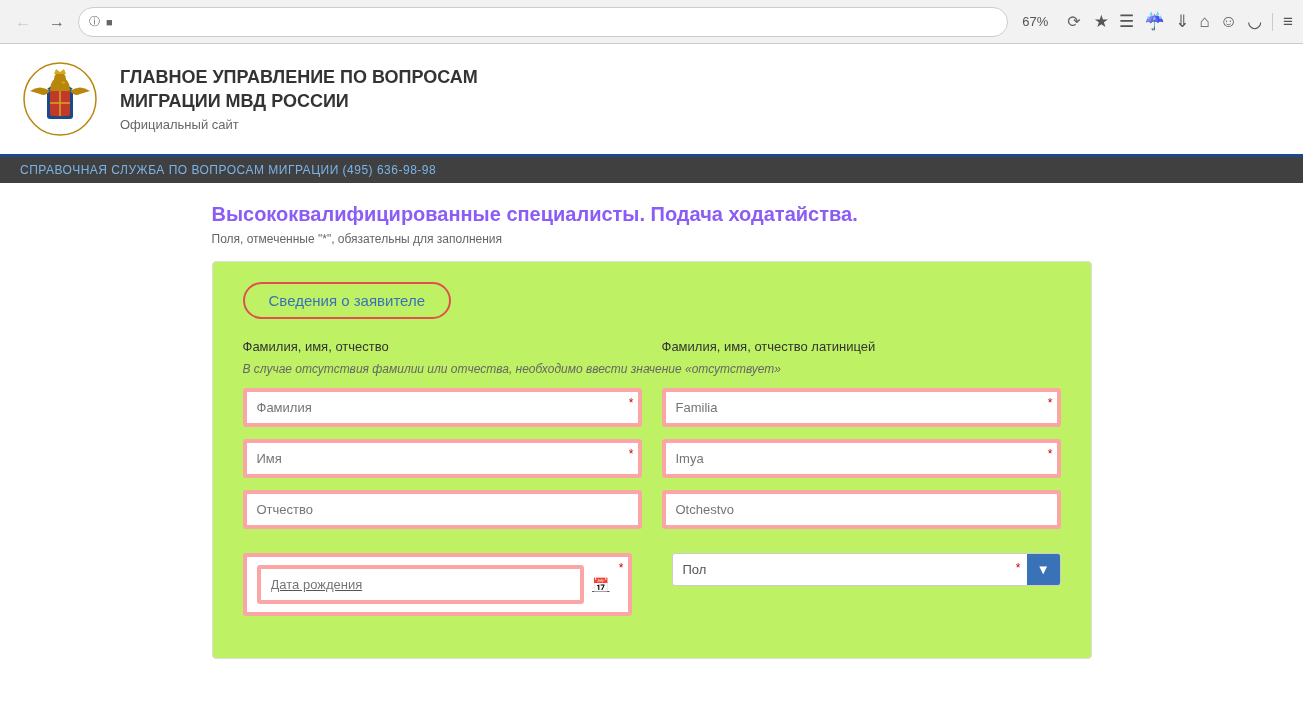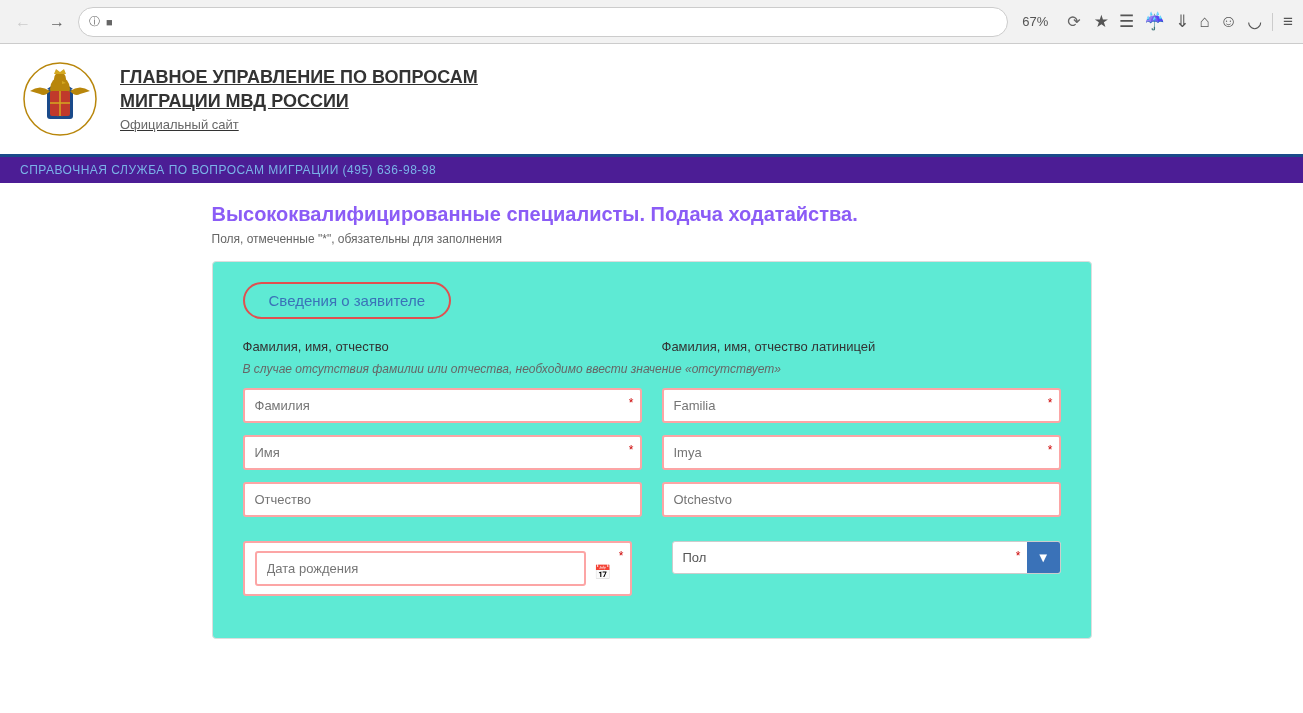--- a/index.html
+++ b/index.html
@@ -70,38 +70,37 @@
     .logo-img {
       width: 80px;
       height: 80px;
       display: flex;
       align-items: center;
       justify-content: center;
     }
     .site-title {
       display: flex;
       flex-direction: column;
-      text-decoration: underline;
     }
     .site-title-main {
       font-size: 18px;
       font-weight: bold;
       color: #333;
       line-height: 1.3;
       text-transform: uppercase;
     }
     .site-title-sub {
       font-size: 13px;
       color: #666;
       margin-top: 4px;
     }
 
     
     .info-bar {
-      background: #4c1d95;
+      background: #404040;
       padding: 6px 20px;
       color: #7ab3e8;
       font-size: 12px;
       letter-spacing: 0.5px;
       text-transform: uppercase;
     }
 
     
     .main-content {
       max-width: 920px;
@@ -118,21 +117,21 @@
       font-size: 12px;
       color: #666;
       margin-bottom: 15px;
     }
 
     
     .form-card {
       border: 1px solid #ddd;
       border-radius: 4px;
       padding: 20px 30px 30px 30px;
-      background: #5eead4;
+      background: #bef264;
     }
 
     
     .section-title-wrap {
       display: inline-block;
       margin-bottom: 20px;
     }
     .section-title {
       border: 2px solid #e05050;
       border-radius: 50px;
@@ -165,43 +164,44 @@
     }
 
     
     .field-wrap {
       position: relative;
       margin-bottom: 12px;
     }
     .field-wrap input,
     .field-wrap .date-input-wrap {
       width: 100%;
-      border: 2px solid #fca5a5;
+      border: 4px solid #fca5a5;
       border-radius: 3px;
       padding: 8px 10px;
       font-size: 13px;
       color: #555;
       background: #fff;
       outline: none;
     }
     .required-star {
       position: absolute;
       right: 8px;
       top: 8px;
       color: #c00;
       font-size: 12px;
     }
     .date-input-wrap {
       display: flex;
-      align-items: flex-end;
+      align-items: center;
       border: 1px solid #ccc;
       border-radius: 3px;
       padding: 0;
       background: #fff;
       overflow: hidden;
+      text-decoration: underline;
     }
     .date-input-inner {
       flex: 1;
       border: none;
       padding: 8px 10px;
       font-size: 13px;
       color: #555;
       outline: none;
     }
     .date-icon {

